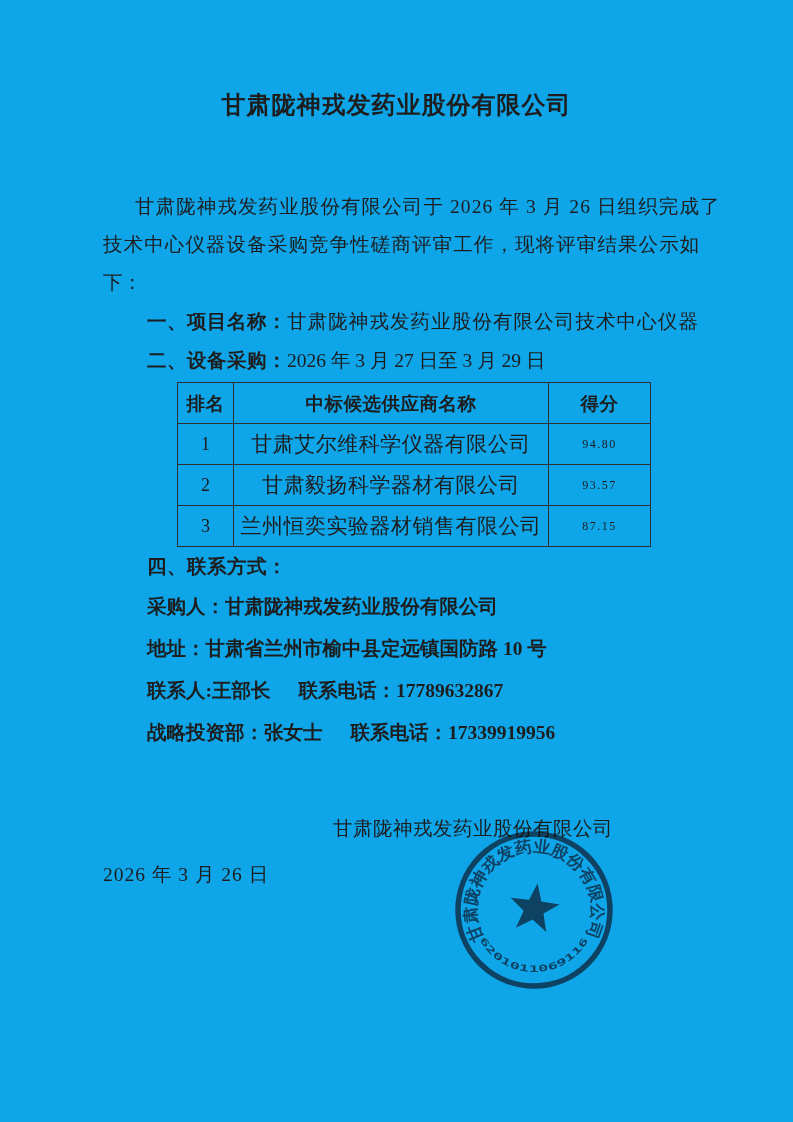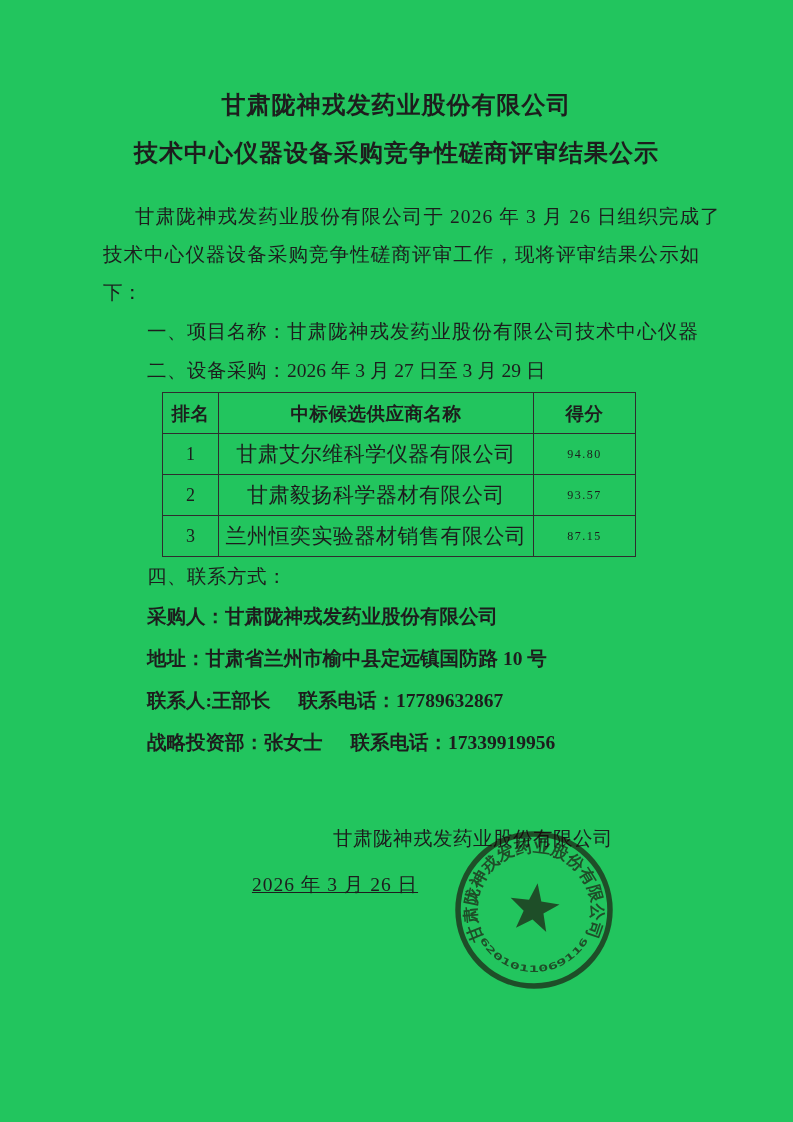--- a/index.html
+++ b/index.html
@@ -1,37 +1,37 @@
 <!DOCTYPE html>
 <html><head>
 <meta charset="utf-8">
 <style>
   html,body{margin:0;padding:0;}
   body{
     width:793px;height:1122px;background:#ffffff;position:relative;overflow:hidden;
     font-family:"Liberation Serif","DejaVu Serif",serif;color:#1d1d1d;
   }
-  .page{position:absolute;inset:0;background:#22c55e;}
+  .page{position:absolute;inset:0;background:#0ea5e9;}
 
   
   .titles{position:absolute;top:88px;left:0;width:793px;text-align:center;}
   .title-line{font-size:24px;font-weight:bold;line-height:34px;letter-spacing:1px;}
   .title-line.second{margin-top:14px;}
 
   
-  .content{position:absolute;left:103px;top:198px;width:594px;font-size:19.5px;}
+  .content{position:absolute;left:103px;top:188px;width:594px;font-size:19.5px;}
   .line{line-height:38px;white-space:nowrap;}
   .indent{padding-left:32px;}          
   .sec-indent{padding-left:44px;}      
   .stretch{letter-spacing:1.1px;}
-  .sec-label{font-family:"Liberation Sans","DejaVu Sans",sans-serif;font-weight:normal;letter-spacing:0.5px;}
+  .sec-label{font-family:"Liberation Sans","DejaVu Sans",sans-serif;font-weight:bold;letter-spacing:0.5px;}
 
   
   .result-table{
-    border-collapse:collapse;margin-left:59px;margin-top:2px;
+    border-collapse:collapse;margin-left:74px;margin-top:2px;
     table-layout:fixed;width:473px;
   }
   .result-table td,.result-table th{
     border:1.5px solid #2e2e2e;text-align:center;vertical-align:middle;
     height:40px;padding:0;overflow:hidden;
   }
   .result-table th{
     font-family:"Liberation Sans","DejaVu Sans",sans-serif;
     font-size:18.5px;font-weight:bold;letter-spacing:0.5px;
   }
@@ -41,38 +41,37 @@
   .cell-rank{font-size:18px;}
   .cell-name{font-size:21px;letter-spacing:0.5px;}
   .cell-score{font-size:12px;letter-spacing:1.5px;}
 
   
   .contact-line{line-height:42px;white-space:nowrap;font-weight:bold;}
   .gap-right{margin-left:28px;}
 
   
   .sig-company{margin-top:56px;line-height:38px;text-align:right;padding-right:84px;letter-spacing:0.5px;}
-  .sig-date{margin-top:8px;line-height:38px;text-align:center;padding-right:130px;letter-spacing:1px;text-decoration:underline;}
+  .sig-date{margin-top:8px;line-height:38px;text-align:left;padding-right:130px;letter-spacing:1px;}
 
   
   .stamp{
     position:absolute;left:449px;top:825px;width:170px;height:170px;
     mix-blend-mode:multiply;opacity:0.85;
   }
   .seal-text{font-size:16px;font-weight:bold;fill:#dc4a52;font-family:"Liberation Serif","DejaVu Serif",serif;}
   .seal-num{font-size:9px;font-weight:bold;fill:#dc4a52;font-family:"DejaVu Sans Mono",monospace;}
 </style>
 </head>
 <body>
 
 <div class="page">
 
   <div class="titles">
     <div class="title-line">甘肃陇神戎发药业股份有限公司</div>
-    <div class="title-line second">技术中心仪器设备采购竞争性磋商评审结果公示</div>
   </div>
 
   <div class="content">
 
     <div class="line indent stretch">甘肃陇神戎发药业股份有限公司于 2026 年 3 月 26 日组织完成了</div>
     <div class="line stretch">技术中心仪器设备采购竞争性磋商评审工作，现将评审结果公示如</div>
     <div class="line">下：</div>
 
     <div class="line sec-indent stretch"><span class="sec-label">一、项目名称：</span><span>甘肃陇神戎发药业股份有限公司技术中心仪器</span></div>
 

